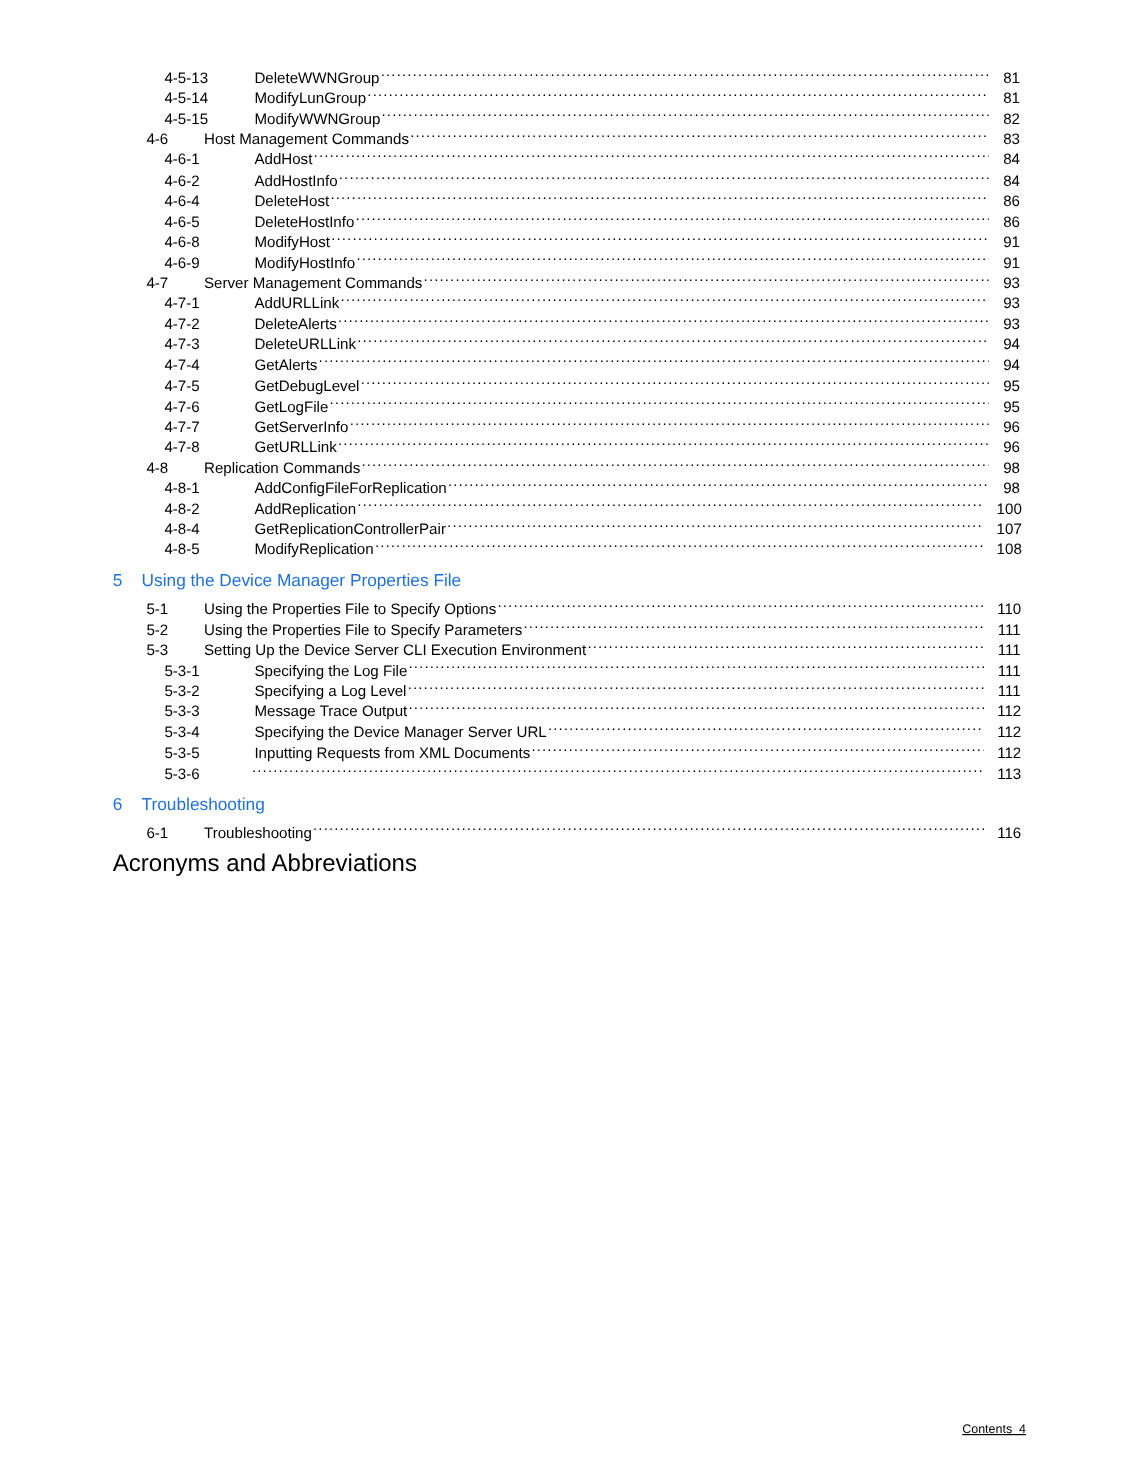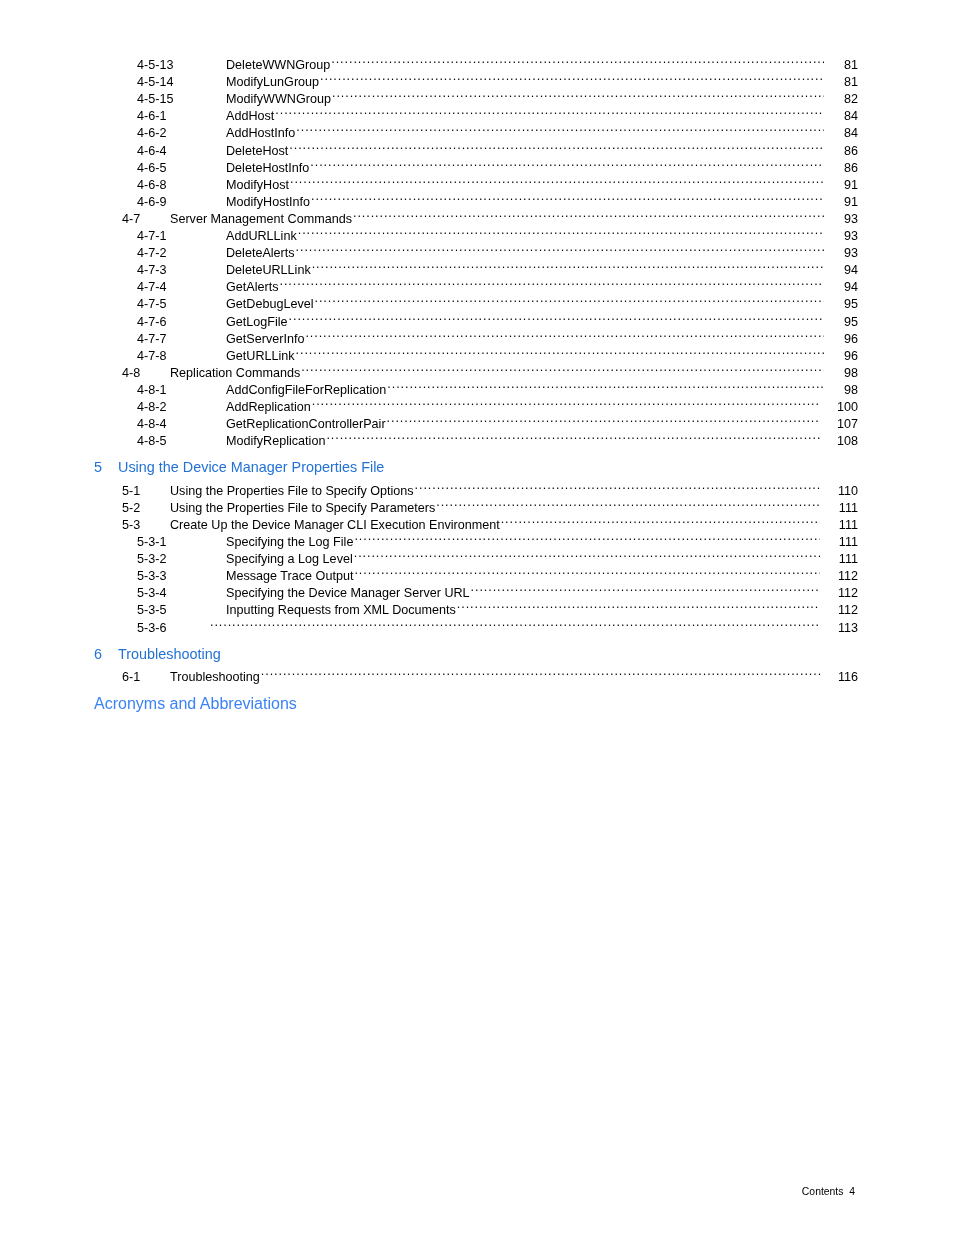--- a/index.html
+++ b/index.html
@@ -70,21 +70,21 @@
     line-height: 1;
     font-size: 12.6px;
     letter-spacing: 0.92px;
     color: #000000;
     white-space: nowrap;
   }
 
   .pg {
     flex: 0 0 auto;
     width: 30px;
-    text-align: right;
+    text-align: center;
     padding-left: 4px;
   }
   .pg.wide {
     width: 34px;
   }
 
   
   .lvl2 .num {
     width: 48px;
     margin-left: 28px;
@@ -92,21 +92,21 @@
   .lvl2 .title {
     margin-left: 0px;
   }
 
   
   .lvl3 .num {
     width: 73px;
     margin-left: 43px;
   }
   .lvl3 .title {
-    margin-left: 16px;
+    margin-left: 2px;
   }
 
   
   .chapter {
     display: flex;
     align-items: baseline;
     font-size: 14.4px;
     line-height: 19.5px;
     height: 19.5px;
     color: #2272D6;
@@ -116,41 +116,42 @@
     flex: 0 0 auto;
     width: 24px;
     text-align: left;
   }
   .chapter .ctitle {
     flex: 0 0 auto;
   }
 
   
   .apphead {
-    font-size: 16px;
+    font-size: 20px;
     line-height: 19.5px;
     height: 19.5px;
-    color: #3b82f6;
+    color: #000000;
     white-space: nowrap;
   }
 
   .gap-before-chapter { height: 13px; }
 
   
   #footer {
     position: absolute;
     left: 0;
     top: 1186px;
     width: 954px;
     text-align: right;
     padding-right: 99px;
     box-sizing: border-box;
     font-size: 10.4px;
     color: #000000;
     white-space: pre;
+    text-decoration: underline;
   }
 </style>
 </head>
 <body>
 
 <div id="page">
   <div id="toc">
       <div class="row lvl3">
         <span class="num">4-5-13</span>
         <span class="title">DeleteWWNGroup</span>
@@ -161,20 +162,26 @@
         <span class="num">4-5-14</span>
         <span class="title">ModifyLunGroup</span>
         <span class="leader"></span>
         <span class="pg">81</span>
       </div>
       <div class="row lvl3">
         <span class="num">4-5-15</span>
         <span class="title">ModifyWWNGroup</span>
         <span class="leader"></span>
         <span class="pg">82</span>
+      </div>
+      <div class="row lvl2">
+        <span class="num">4-6</span>
+        <span class="title">Host Management Commands</span>
+        <span class="leader"></span>
+        <span class="pg">83</span>
       </div>
       <div class="row lvl3">
         <span class="num">4-6-1</span>
         <span class="title">AddHost</span>
         <span class="leader"></span>
         <span class="pg">84</span>
       </div>
       <div class="row lvl3">
         <span class="num">4-6-2</span>
         <span class="title">AddHostInfo</span>
@@ -301,21 +308,21 @@
         <span class="pg wide">110</span>
       </div>
       <div class="row lvl2">
         <span class="num">5-2</span>
         <span class="title">Using the Properties File to Specify Parameters</span>
         <span class="leader"></span>
         <span class="pg wide">111</span>
       </div>
       <div class="row lvl2">
         <span class="num">5-3</span>
-        <span class="title">Create Up the Device Manager CLI Execution Environment</span>
+        <span class="title">Setting Up the Device Server CLI Execution Environment</span>
         <span class="leader"></span>
         <span class="pg wide">111</span>
       </div>
       <div class="row lvl3">
         <span class="num">5-3-1</span>
         <span class="title">Specifying the Log File</span>
         <span class="leader"></span>
         <span class="pg wide">111</span>
       </div>
       <div class="row lvl3">

